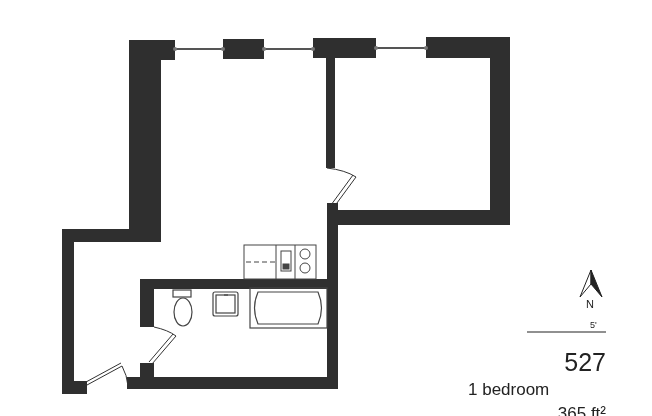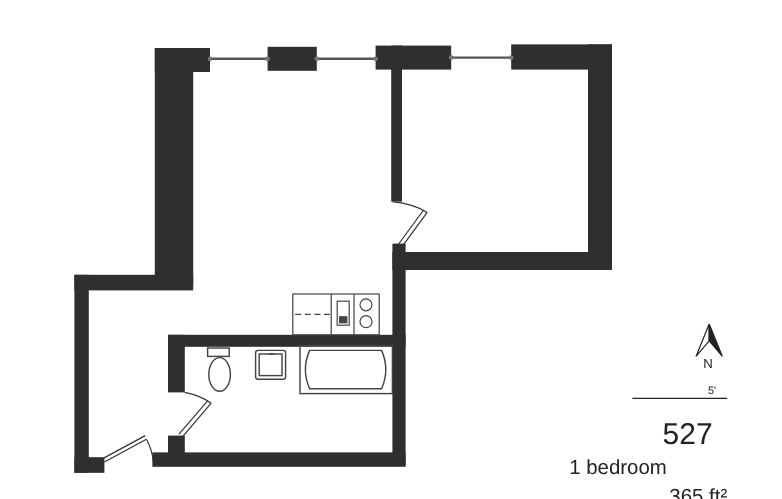--- a/index.html
+++ b/index.html
@@ -1,19 +1,19 @@
 <!DOCTYPE html>
 <html><head>
 <meta charset="utf-8">
 <style>
   html, body { margin:0; padding:0; background:#ffffff; }
   body { width:652px; height:416px; position:relative; overflow:hidden; font-family:"Liberation Sans", sans-serif; }
   #plan { position:absolute; left:0; top:0; }
-  .unit-number { position:absolute; left:540px; top:348px; width:66px; text-align:center; font-size:25px; color:#222; }
-  .bedrooms { position:absolute; left:452px; top:380px; width:126px; text-align:center; font-size:17px; color:#222; }
+  .unit-number { position:absolute; left:540px; top:348px; width:66px; text-align:right; font-size:25px; color:#222; }
+  .bedrooms { position:absolute; left:468px; top:380px; width:126px; text-align:left; font-size:17px; color:#222; }
   .area { position:absolute; left:480px; top:404px; width:126px; text-align:right; font-size:17px; color:#222; }
   .scale-label { position:absolute; left:590px; top:320px; font-size:9px; color:#222; }
   .north-label { position:absolute; left:586px; top:298px; font-size:11px; color:#222; }
 </style>
 </head>
 <body>
 
 <svg id="plan" width="652" height="416" viewBox="0 0 652 416">
 
   <g fill="#2f2f2f">

